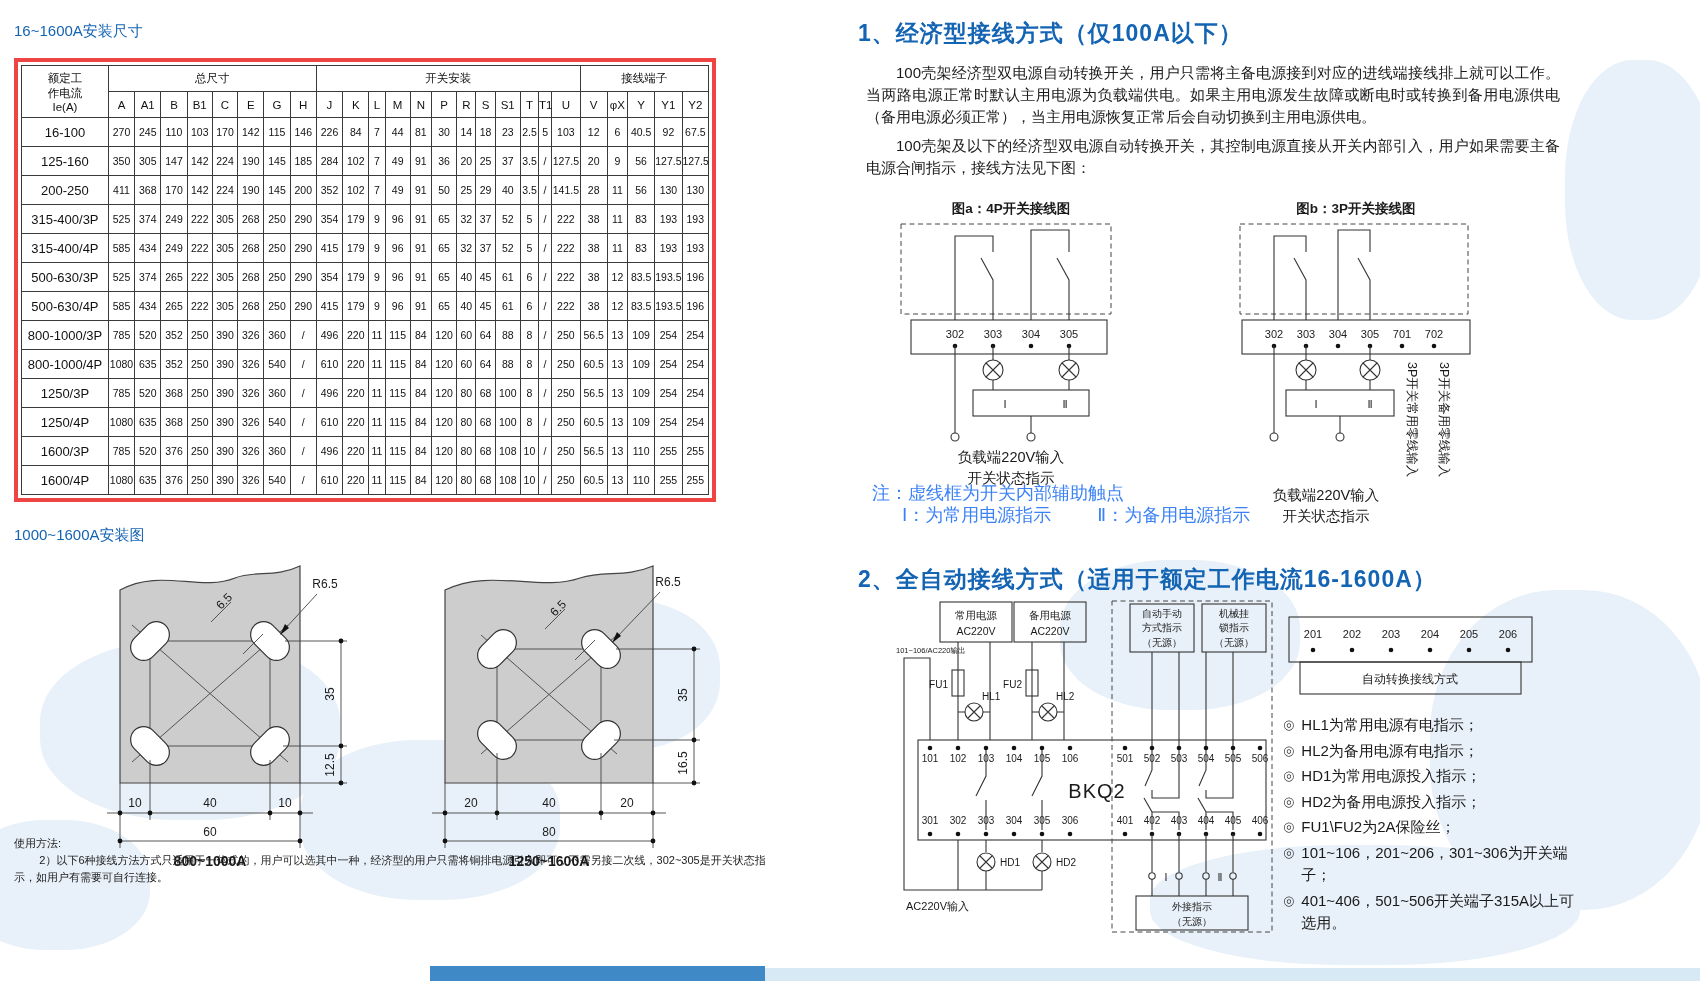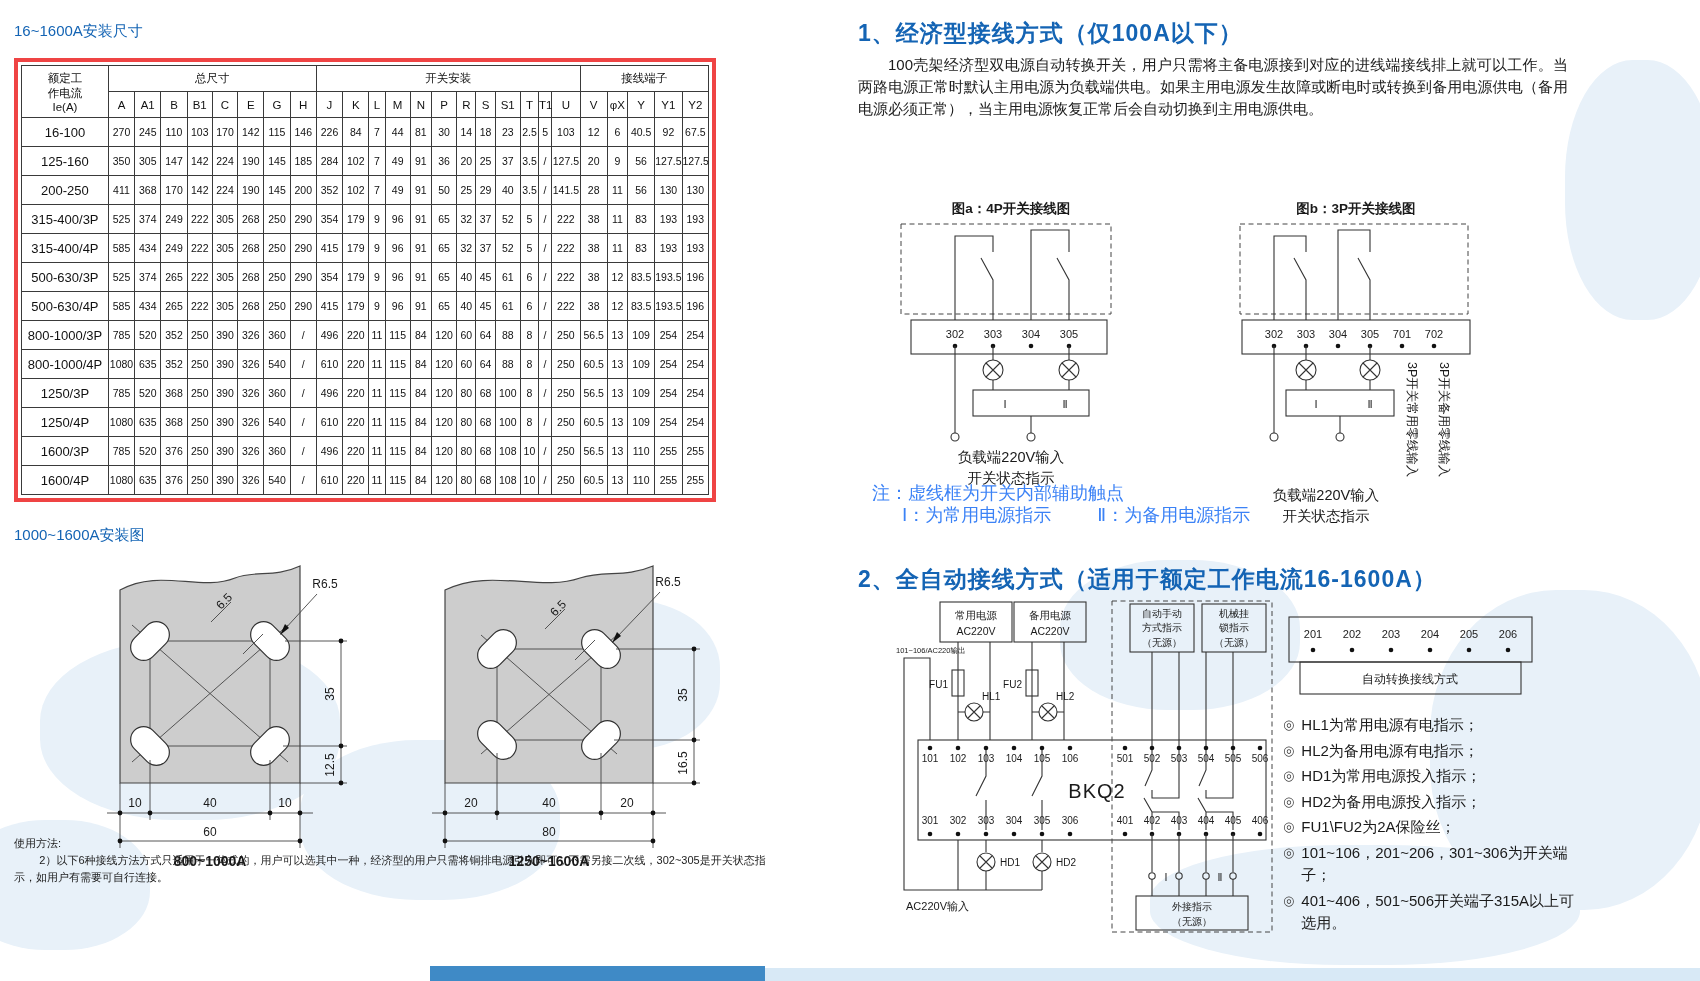--- a/index.html
+++ b/index.html
@@ -12,21 +12,21 @@
   .h2{position:absolute;z-index:2;color:#1464b4;font-weight:bold;font-size:23px;letter-spacing:1px}
   
   .tablewrap{position:absolute;left:14px;top:58px;z-index:2;border:4px solid #ef4444;background:#fff;padding:3px}
   table{border-collapse:collapse;table-layout:fixed;width:688px;background:#fff}
   th,td{border:1px solid #3a3a3a;text-align:center;vertical-align:middle;font-weight:normal;font-size:10.5px;color:#111;padding:0;white-space:nowrap}
   thead th{height:26px;font-size:11.5px}
   tbody td{height:29px}
   td.rowhead{font-size:13px}
   
   .para{position:absolute;z-index:2;font-size:15px;line-height:1.45;text-align:justify}
-  .para p{text-indent:2em;margin:0}
+  .para p{text-indent:2em;margin:8px}
   .unotes{position:absolute;z-index:2;font-size:11px;line-height:1.55}
   .unotes .ind{text-indent:2.3em}
   .fignote{position:absolute;z-index:2;font-size:18px;color:#3b82f6}
   .fignote span{margin-right:46px}
   
   svg{position:absolute;z-index:2;overflow:visible}
   svg text{font-family:"Liberation Sans","DejaVu Sans",sans-serif;fill:#1a1a1a}
   .ln{stroke:#333;fill:none;stroke-width:1.1}
   .ln2{stroke:#444;fill:none;stroke-width:0.9}
   .dash{stroke:#444;fill:none;stroke-width:1;stroke-dasharray:5 3.5}
@@ -573,20 +573,21 @@
 
 <div class="unotes" style="left:14px;top:835px;width:752px">
   <div>使用方法:</div>
   <div class="ind">2）以下6种接线方法方式只适用于一体式的，用户可以选其中一种，经济型的用户只需将铜排电源引入即可，不需另接二次线，302~305是开关状态指示，如用户有需要可自行连接。</div>
 </div>
 
 <div class="h2" style="left:858px;top:18px">1、经济型接线方式（仅100A以下）</div>
 
 <div class="para" style="left:858px;top:54px;width:710px">
   <p>100壳架经济型双电源自动转换开关，用户只需将主备电源接到对应的进线端接线排上就可以工作。当两路电源正常时默认主用电源为负载端供电。如果主用电源发生故障或断电时或转换到备用电源供电（备用电源必须正常），当主用电源恢复正常后会自动切换到主用电源供电。</p>
+  <p>100壳架及以下的经济型双电源自动转换开关，其控制电源直接从开关内部引入，用户如果需要主备电源合闸指示，接线方法见下图：</p>
 </div>
 
 <svg style="left:893px;top:200px" width="230" height="292" viewBox="0 0 230 292">
   <text class="figtitle" x="118" y="13">图a：4P开关接线图</text>
   <rect class="dash" x="8" y="24" width="210" height="90"></rect>
   <path class="ln" d="M100,120 V80 L88,58 M100,52 V36 H62 V120"></path>
   <path class="ln" d="M176,120 V80 L164,58 M176,52 V30 H138 V120"></path>
   <rect class="ln" x="18" y="120" width="196" height="34"></rect>
   <g class="terms big">
       <text x="62" y="138">302</text>

